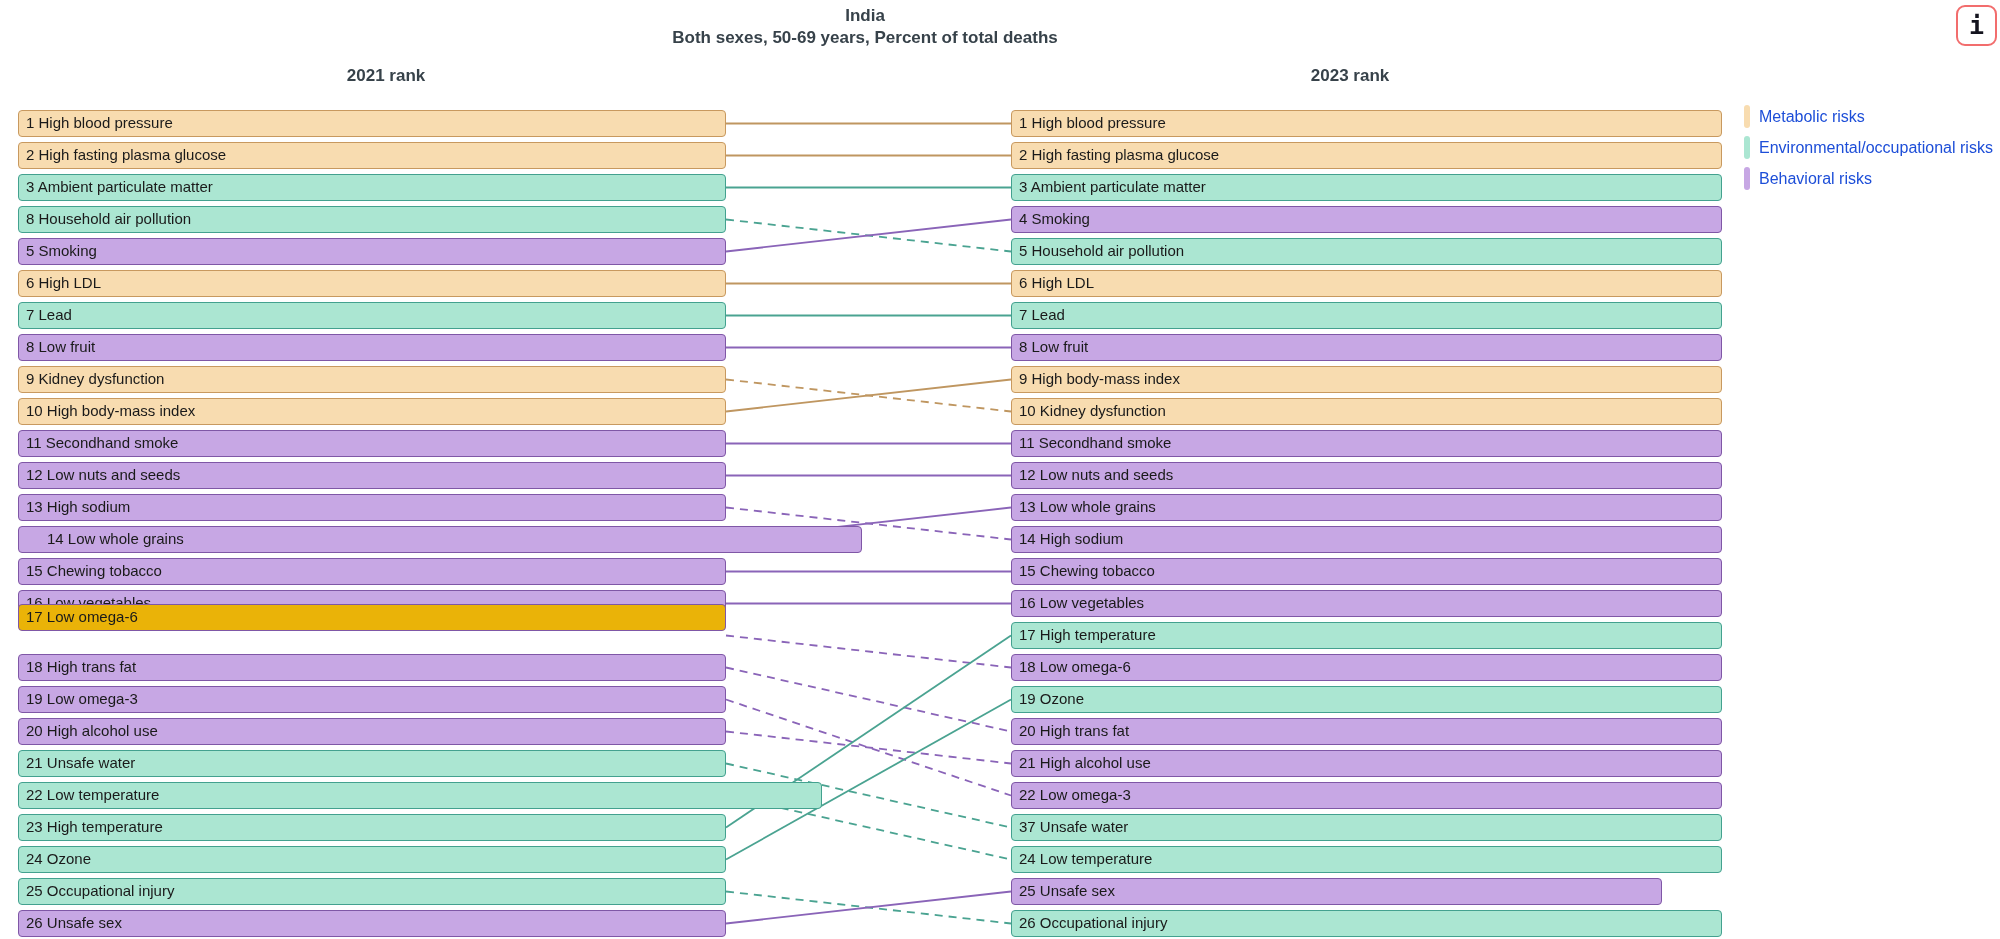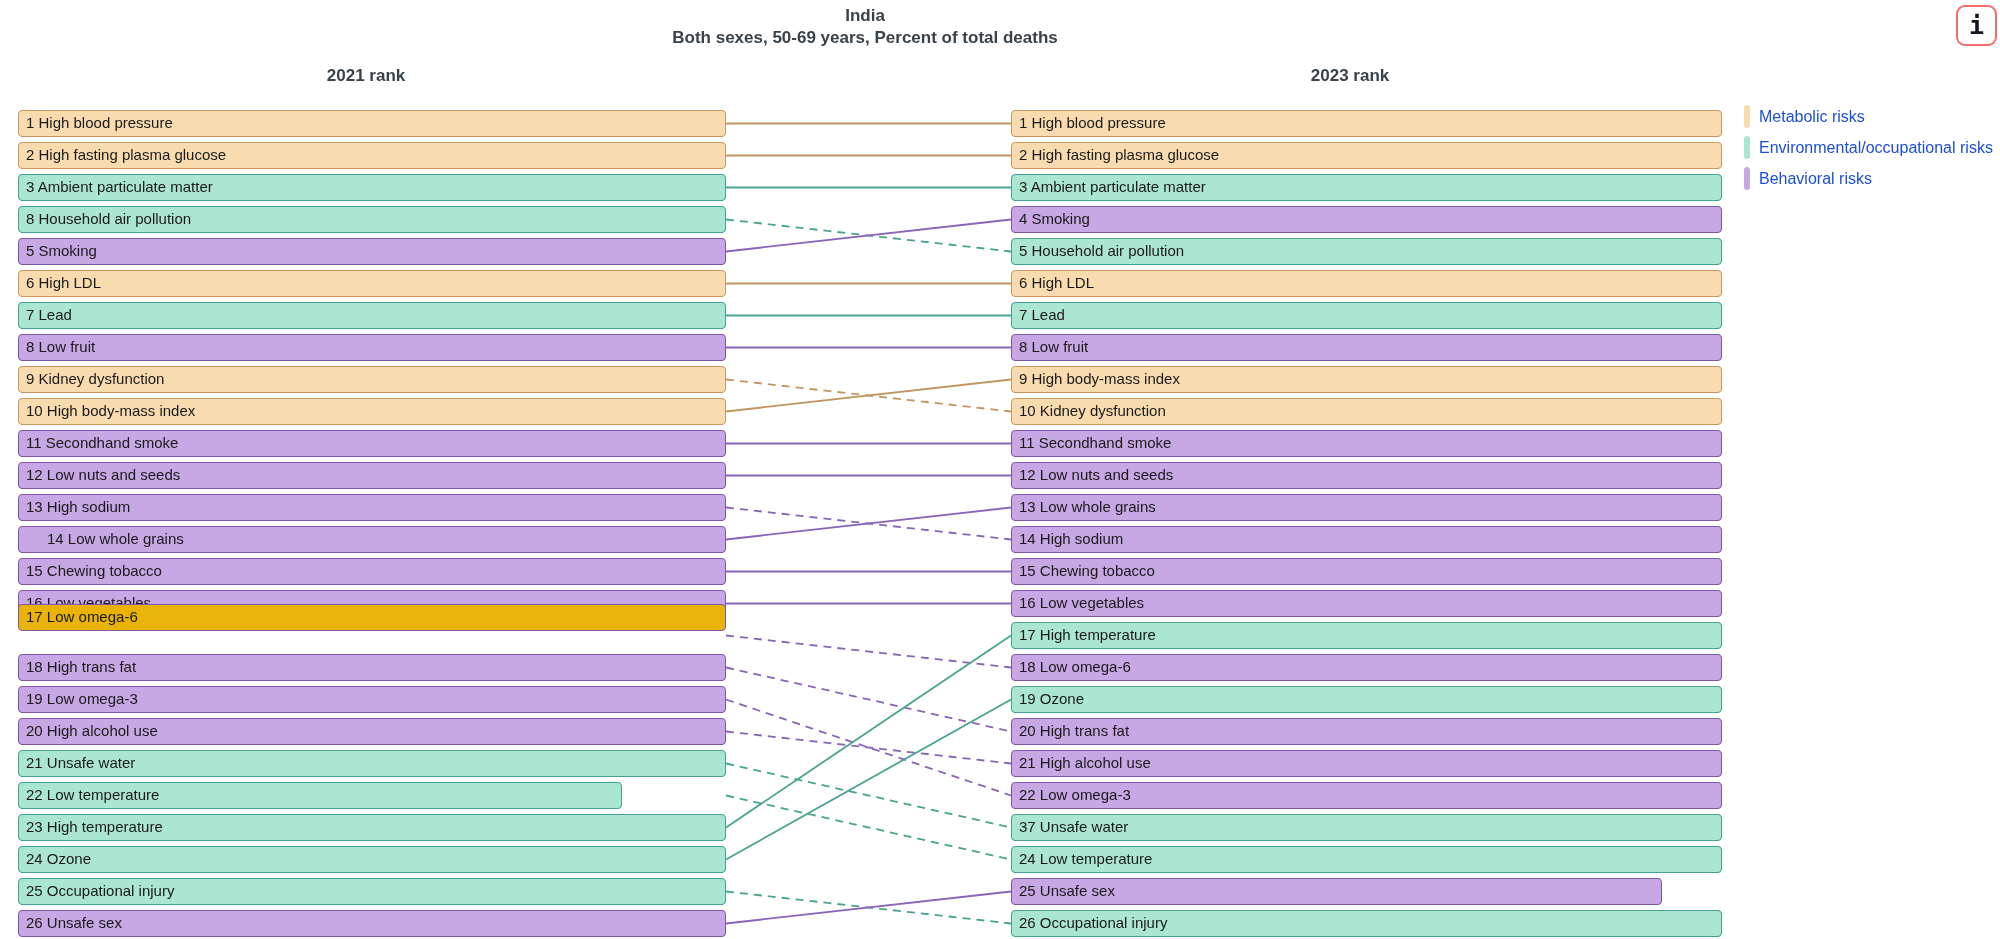--- a/index.html
+++ b/index.html
@@ -28,21 +28,21 @@
     font-family:"DejaVu Sans Mono", monospace; font-size:25px; font-weight:bold;
     display:flex; align-items:center; justify-content:center; cursor:pointer;
   }
 </style>
 </head>
 <body>
 
 <div class="hdr" style="left:865px; top:6px;">India</div>
 <div class="hdr" style="left:865px; top:28px;">Both sexes, 50-69 years, Percent of total deaths</div>
 
-<div class="hdr" style="left:366px; top:66px;text-align:center;">2021 rank</div>
+<div class="hdr" style="left:386px; top:66px;text-align:center;">2021 rank</div>
 <div class="hdr" style="left:1350px; top:66px;">2023 rank</div>
 
 <button class="info-btn" style="border-color: rgb(242, 109, 109);">i</button>
 
 <svg id="links-svg" width="2000" height="939">
     <line x1="726" y1="123.5" x2="1011" y2="123.5" stroke="#bf9660" stroke-width="1.8"></line>
     <line x1="726" y1="155.5" x2="1011" y2="155.5" stroke="#bf9660" stroke-width="1.8"></line>
     <line x1="726" y1="187.5" x2="1011" y2="187.5" stroke="#4aa391" stroke-width="1.8"></line>
     <line x1="726" y1="219.5" x2="1011" y2="251.5" stroke="#4aa391" stroke-width="1.8" stroke-dasharray="8 6"></line>
     <line x1="726" y1="251.5" x2="1011" y2="219.5" stroke="#8a64b8" stroke-width="1.8"></line>
@@ -76,29 +76,29 @@
     <div class="rank-box" style="left: 18px; width: 708px; top: 206px; background: rgb(171, 230, 210); border-color: rgb(67, 161, 143);">8 Household air pollution</div>
     <div class="rank-box" style="left: 18px; width: 708px; top: 238px; background: rgb(199, 167, 228); border-color: rgb(127, 87, 166);">5 Smoking</div>
     <div class="rank-box" style="left: 18px; width: 708px; top: 270px; background: rgb(248, 220, 176); border-color: rgb(200, 153, 95);">6 High LDL</div>
     <div class="rank-box" style="left: 18px; width: 708px; top: 302px; background: rgb(171, 230, 210); border-color: rgb(67, 161, 143);">7 Lead</div>
     <div class="rank-box" style="left: 18px; width: 708px; top: 334px; background: rgb(199, 167, 228); border-color: rgb(127, 87, 166);">8 Low fruit</div>
     <div class="rank-box" style="left: 18px; width: 708px; top: 366px; background: rgb(248, 220, 176); border-color: rgb(200, 153, 95);">9 Kidney dysfunction</div>
     <div class="rank-box" style="left: 18px; width: 708px; top: 398px; background: rgb(248, 220, 176); border-color: rgb(200, 153, 95);">10 High body-mass index</div>
     <div class="rank-box" style="left: 18px; width: 708px; top: 430px; background: rgb(199, 167, 228); border-color: rgb(127, 87, 166);">11 Secondhand smoke</div>
     <div class="rank-box" style="left: 18px; width: 708px; top: 462px; background: rgb(199, 167, 228); border-color: rgb(127, 87, 166);">12 Low nuts and seeds</div>
     <div class="rank-box" style="left: 18px; width: 708px; top: 494px; background: rgb(199, 167, 228); border-color: rgb(127, 87, 166);">13 High sodium</div>
-    <div class="rank-box" style="left: 18px; width: 708px; top: 526px; background: rgb(199, 167, 228); border-color: rgb(127, 87, 166); padding-left: 28px;">14 Low whole grains</div>
+    <div class="rank-box" style="left: 18px; width: 844px; top: 526px; background: rgb(199, 167, 228); border-color: rgb(127, 87, 166); padding-left: 28px;">14 Low whole grains</div>
     <div class="rank-box" style="left: 18px; width: 708px; top: 558px; background: rgb(199, 167, 228); border-color: rgb(127, 87, 166);">15 Chewing tobacco</div>
     <div class="rank-box" style="left: 18px; width: 708px; top: 590px; background: rgb(199, 167, 228); border-color: rgb(127, 87, 166);">16 Low vegetables</div>
     <div class="rank-box" style="left: 18px; width: 708px; top: 604px; background: #eab308; border-color: rgb(127, 87, 166);">17 Low omega-6</div>
     <div class="rank-box" style="left: 18px; width: 708px; top: 654px; background: rgb(199, 167, 228); border-color: rgb(127, 87, 166);">18 High trans fat</div>
     <div class="rank-box" style="left: 18px; width: 708px; top: 686px; background: rgb(199, 167, 228); border-color: rgb(127, 87, 166);">19 Low omega-3</div>
     <div class="rank-box" style="left: 18px; width: 708px; top: 718px; background: rgb(199, 167, 228); border-color: rgb(127, 87, 166);">20 High alcohol use</div>
     <div class="rank-box" style="left: 18px; width: 708px; top: 750px; background: rgb(171, 230, 210); border-color: rgb(67, 161, 143);">21 Unsafe water</div>
-    <div class="rank-box" style="left: 18px; width: 604px; top: 782px; background: rgb(171, 230, 210); border-color: rgb(67, 161, 143);">22 Low temperature</div>
+    <div class="rank-box" style="left: 18px; width: 804px; top: 782px; background: rgb(171, 230, 210); border-color: rgb(67, 161, 143);">22 Low temperature</div>
     <div class="rank-box" style="left: 18px; width: 708px; top: 814px; background: rgb(171, 230, 210); border-color: rgb(67, 161, 143);">23 High temperature</div>
     <div class="rank-box" style="left: 18px; width: 708px; top: 846px; background: rgb(171, 230, 210); border-color: rgb(67, 161, 143);">24 Ozone</div>
     <div class="rank-box" style="left: 18px; width: 708px; top: 878px; background: rgb(171, 230, 210); border-color: rgb(67, 161, 143);">25 Occupational injury</div>
     <div class="rank-box" style="left: 18px; width: 708px; top: 910px; background: rgb(199, 167, 228); border-color: rgb(127, 87, 166);">26 Unsafe sex</div>
   </div>
 <div id="col-2023">
     <div class="rank-box" style="left: 1011px; width: 711px; top: 110px; background: rgb(248, 220, 176); border-color: rgb(200, 153, 95);">1 High blood pressure</div>
     <div class="rank-box" style="left: 1011px; width: 711px; top: 142px; background: rgb(248, 220, 176); border-color: rgb(200, 153, 95);">2 High fasting plasma glucose</div>
     <div class="rank-box" style="left: 1011px; width: 711px; top: 174px; background: rgb(171, 230, 210); border-color: rgb(67, 161, 143);">3 Ambient particulate matter</div>
     <div class="rank-box" style="left: 1011px; width: 711px; top: 206px; background: rgb(199, 167, 228); border-color: rgb(127, 87, 166);">4 Smoking</div>

